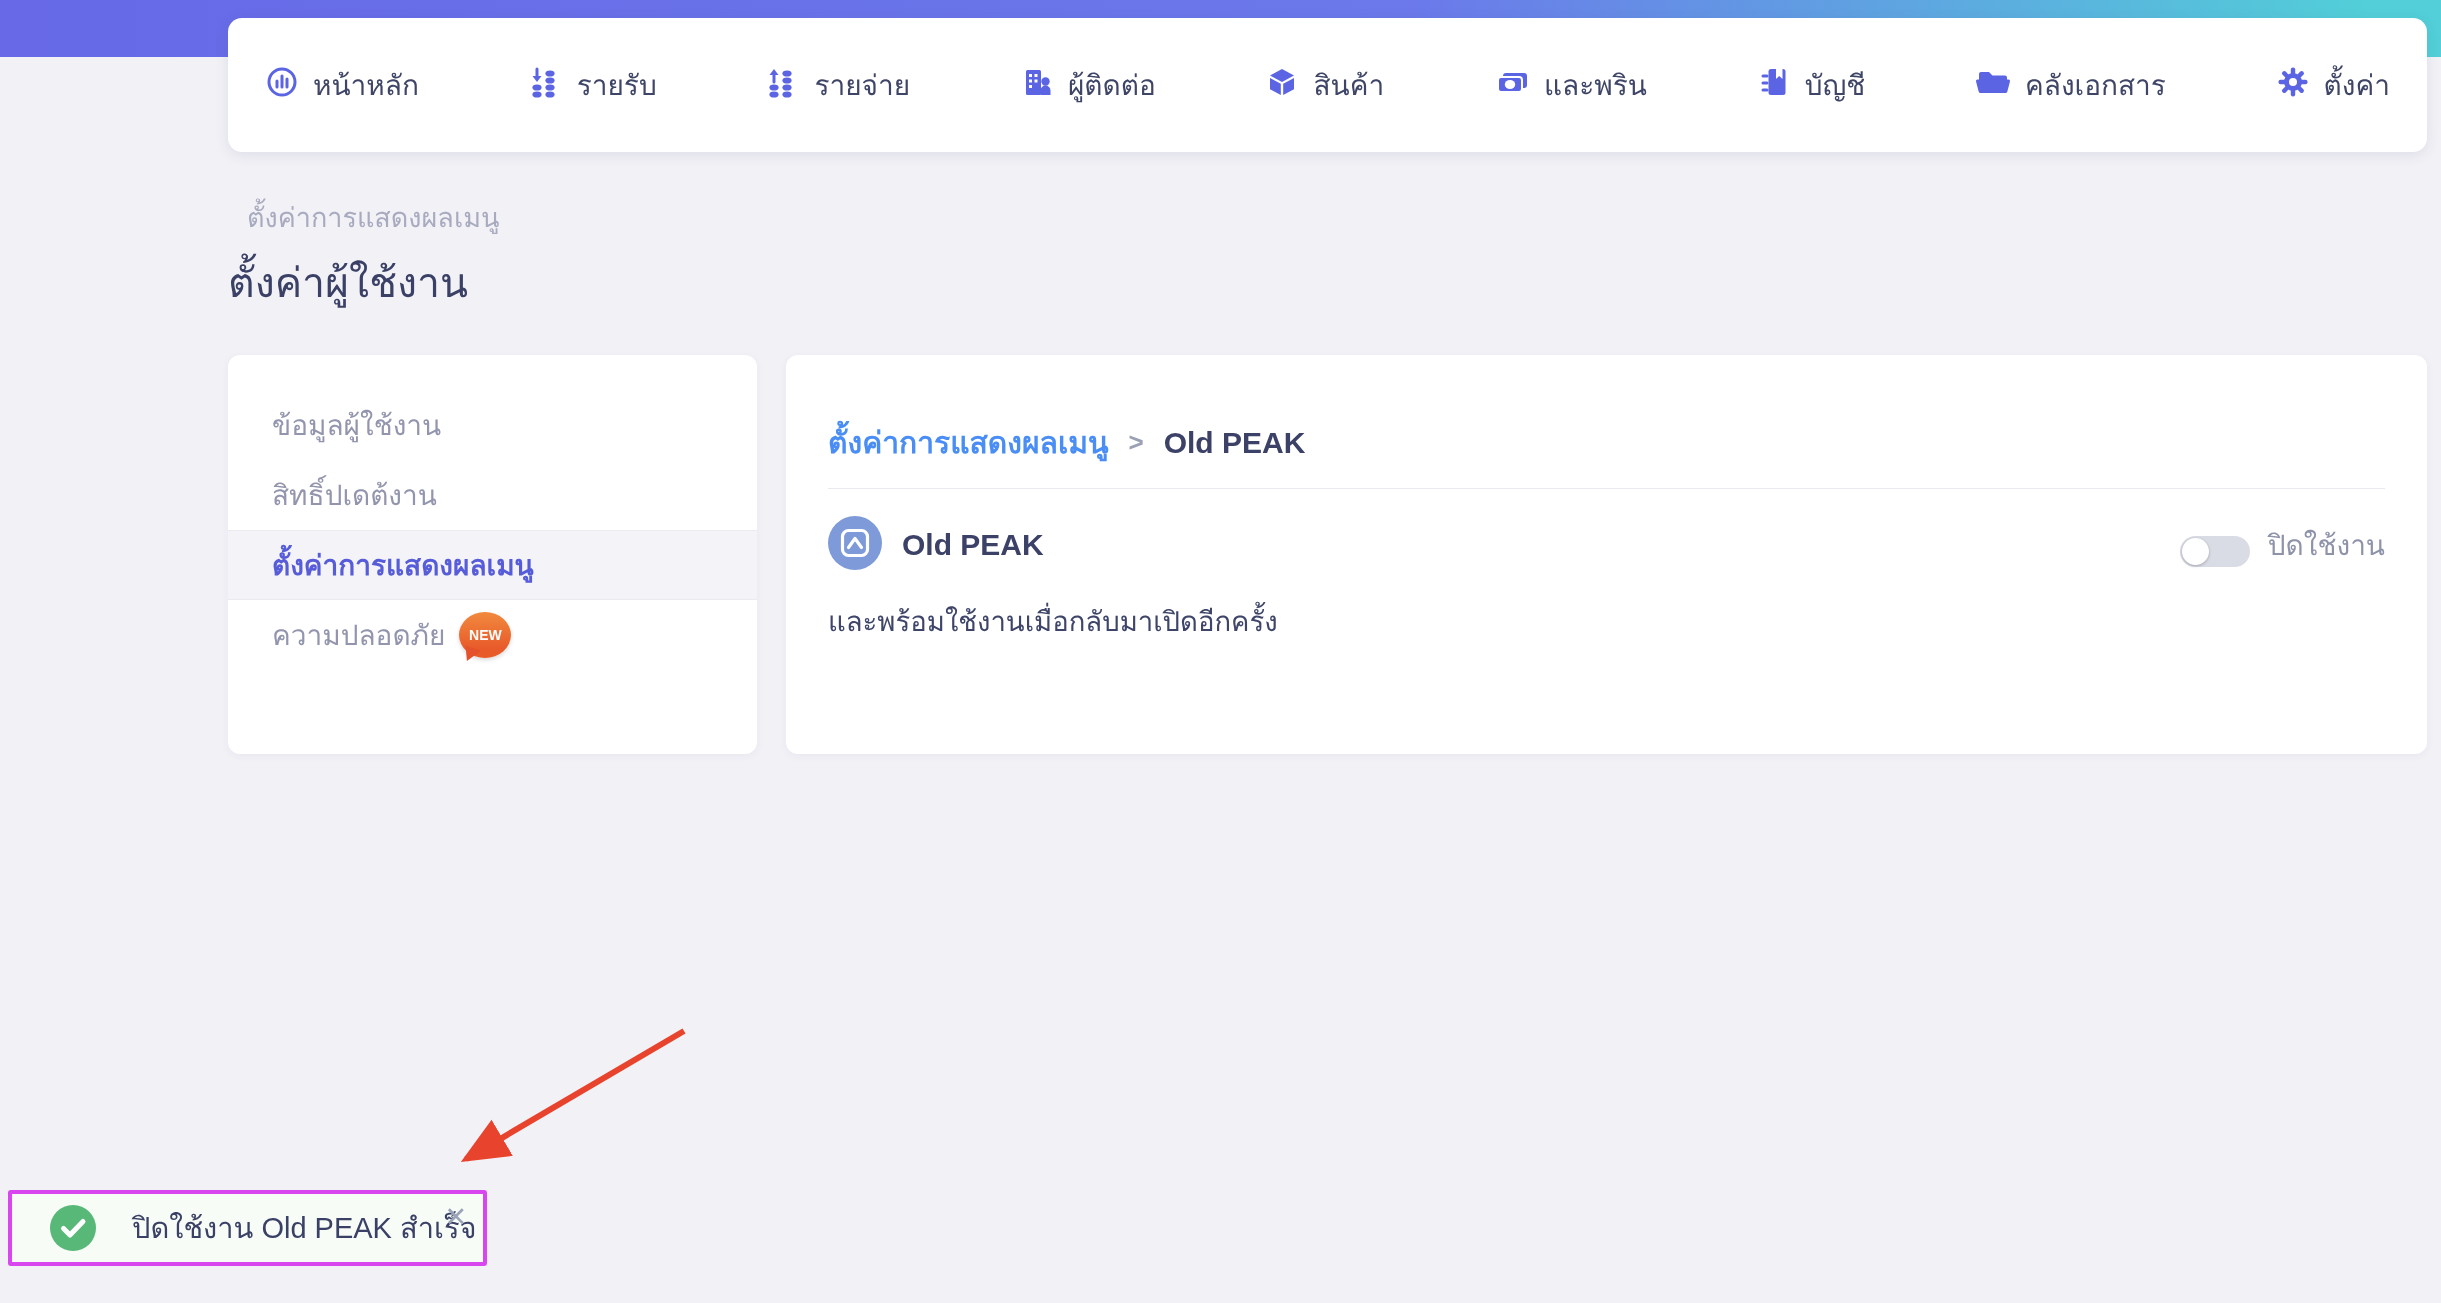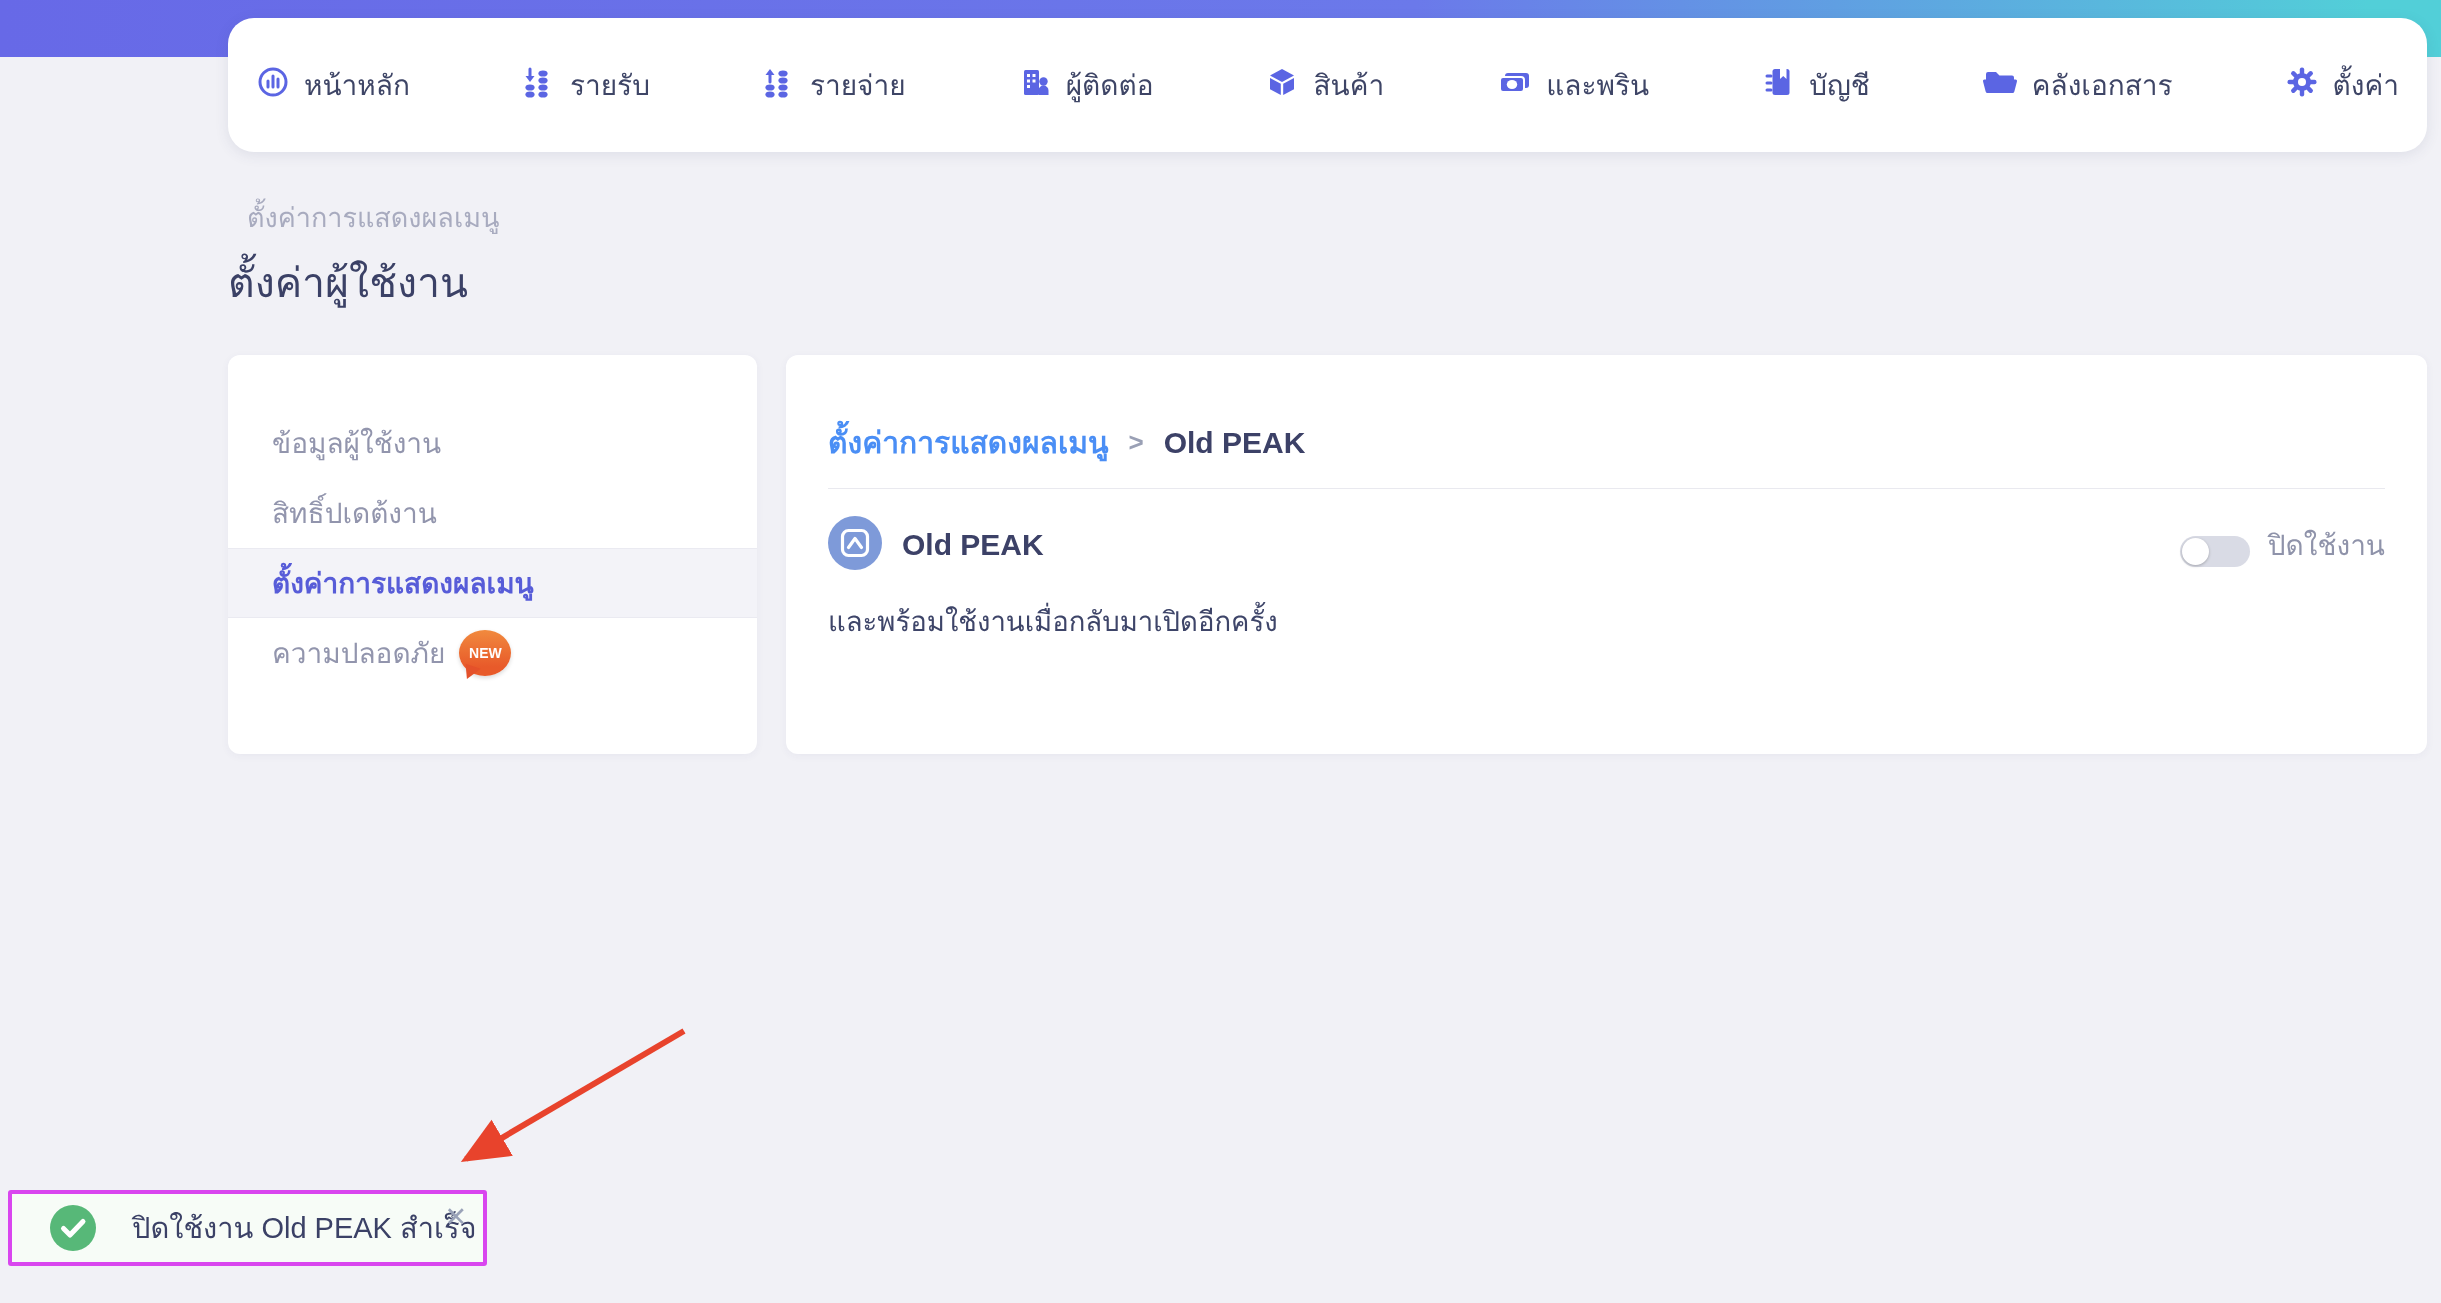--- a/index.html
+++ b/index.html
@@ -11,45 +11,45 @@
     color:#3e4566;
   }
   
   .topbar {
     position:absolute; left:0; top:0; width:2441px; height:57px;
     background:linear-gradient(90deg,#6769e7 0%,#6b79ea 58%,#52cfd8 97%);
   }
   
   .nav-card {
     position:absolute; left:228px; top:18px; width:2199px; height:134px;
-    background:#ffffff; border-radius:26px;
+    background:#ffffff; border-radius:14px;
     box-shadow:0 3px 14px rgba(60,65,110,.10);
     display:flex; align-items:center; justify-content:space-between;
-    padding:0 28px; z-index:5;
+    padding:0 37px; z-index:5;
   }
   .nav-item {
     display:flex; align-items:center; gap:14px;
     font-size:28px; color:#3e4566; cursor:pointer; white-space:nowrap;
   }
   .nav-item svg { color:#5b65e3; flex:0 0 auto; }
   
   .crumb-top {
     position:absolute; left:247px; top:196px;
     font-size:27px; color:#a8abbf;
   }
   .page-title {
     position:absolute; left:228px; top:250px;
     font-size:41px; font-weight:normal; color:#3b4166;
   }
   
   .sidebar-card {
     position:absolute; left:228px; top:355px; width:529px; height:399px;
     background:#fff; border-radius:12px;
     box-shadow:0 2px 8px rgba(60,65,110,.05);
-    padding-top:53px; overflow:hidden;text-align:right;
+    padding-top:35px; overflow:hidden;text-align:right;
   }
   .side-item {
     height:70px; display:flex; align-items:center; gap:14px;
     padding-left:44px; font-size:28px; color:#9295ad; cursor:pointer;
   }
   .side-item.selected {
     background:#f3f3f8; color:#575cd8; font-weight:600;
     border-top:1px solid #eaeaf1; border-bottom:1px solid #eaeaf1;
   }
   .new-badge {

